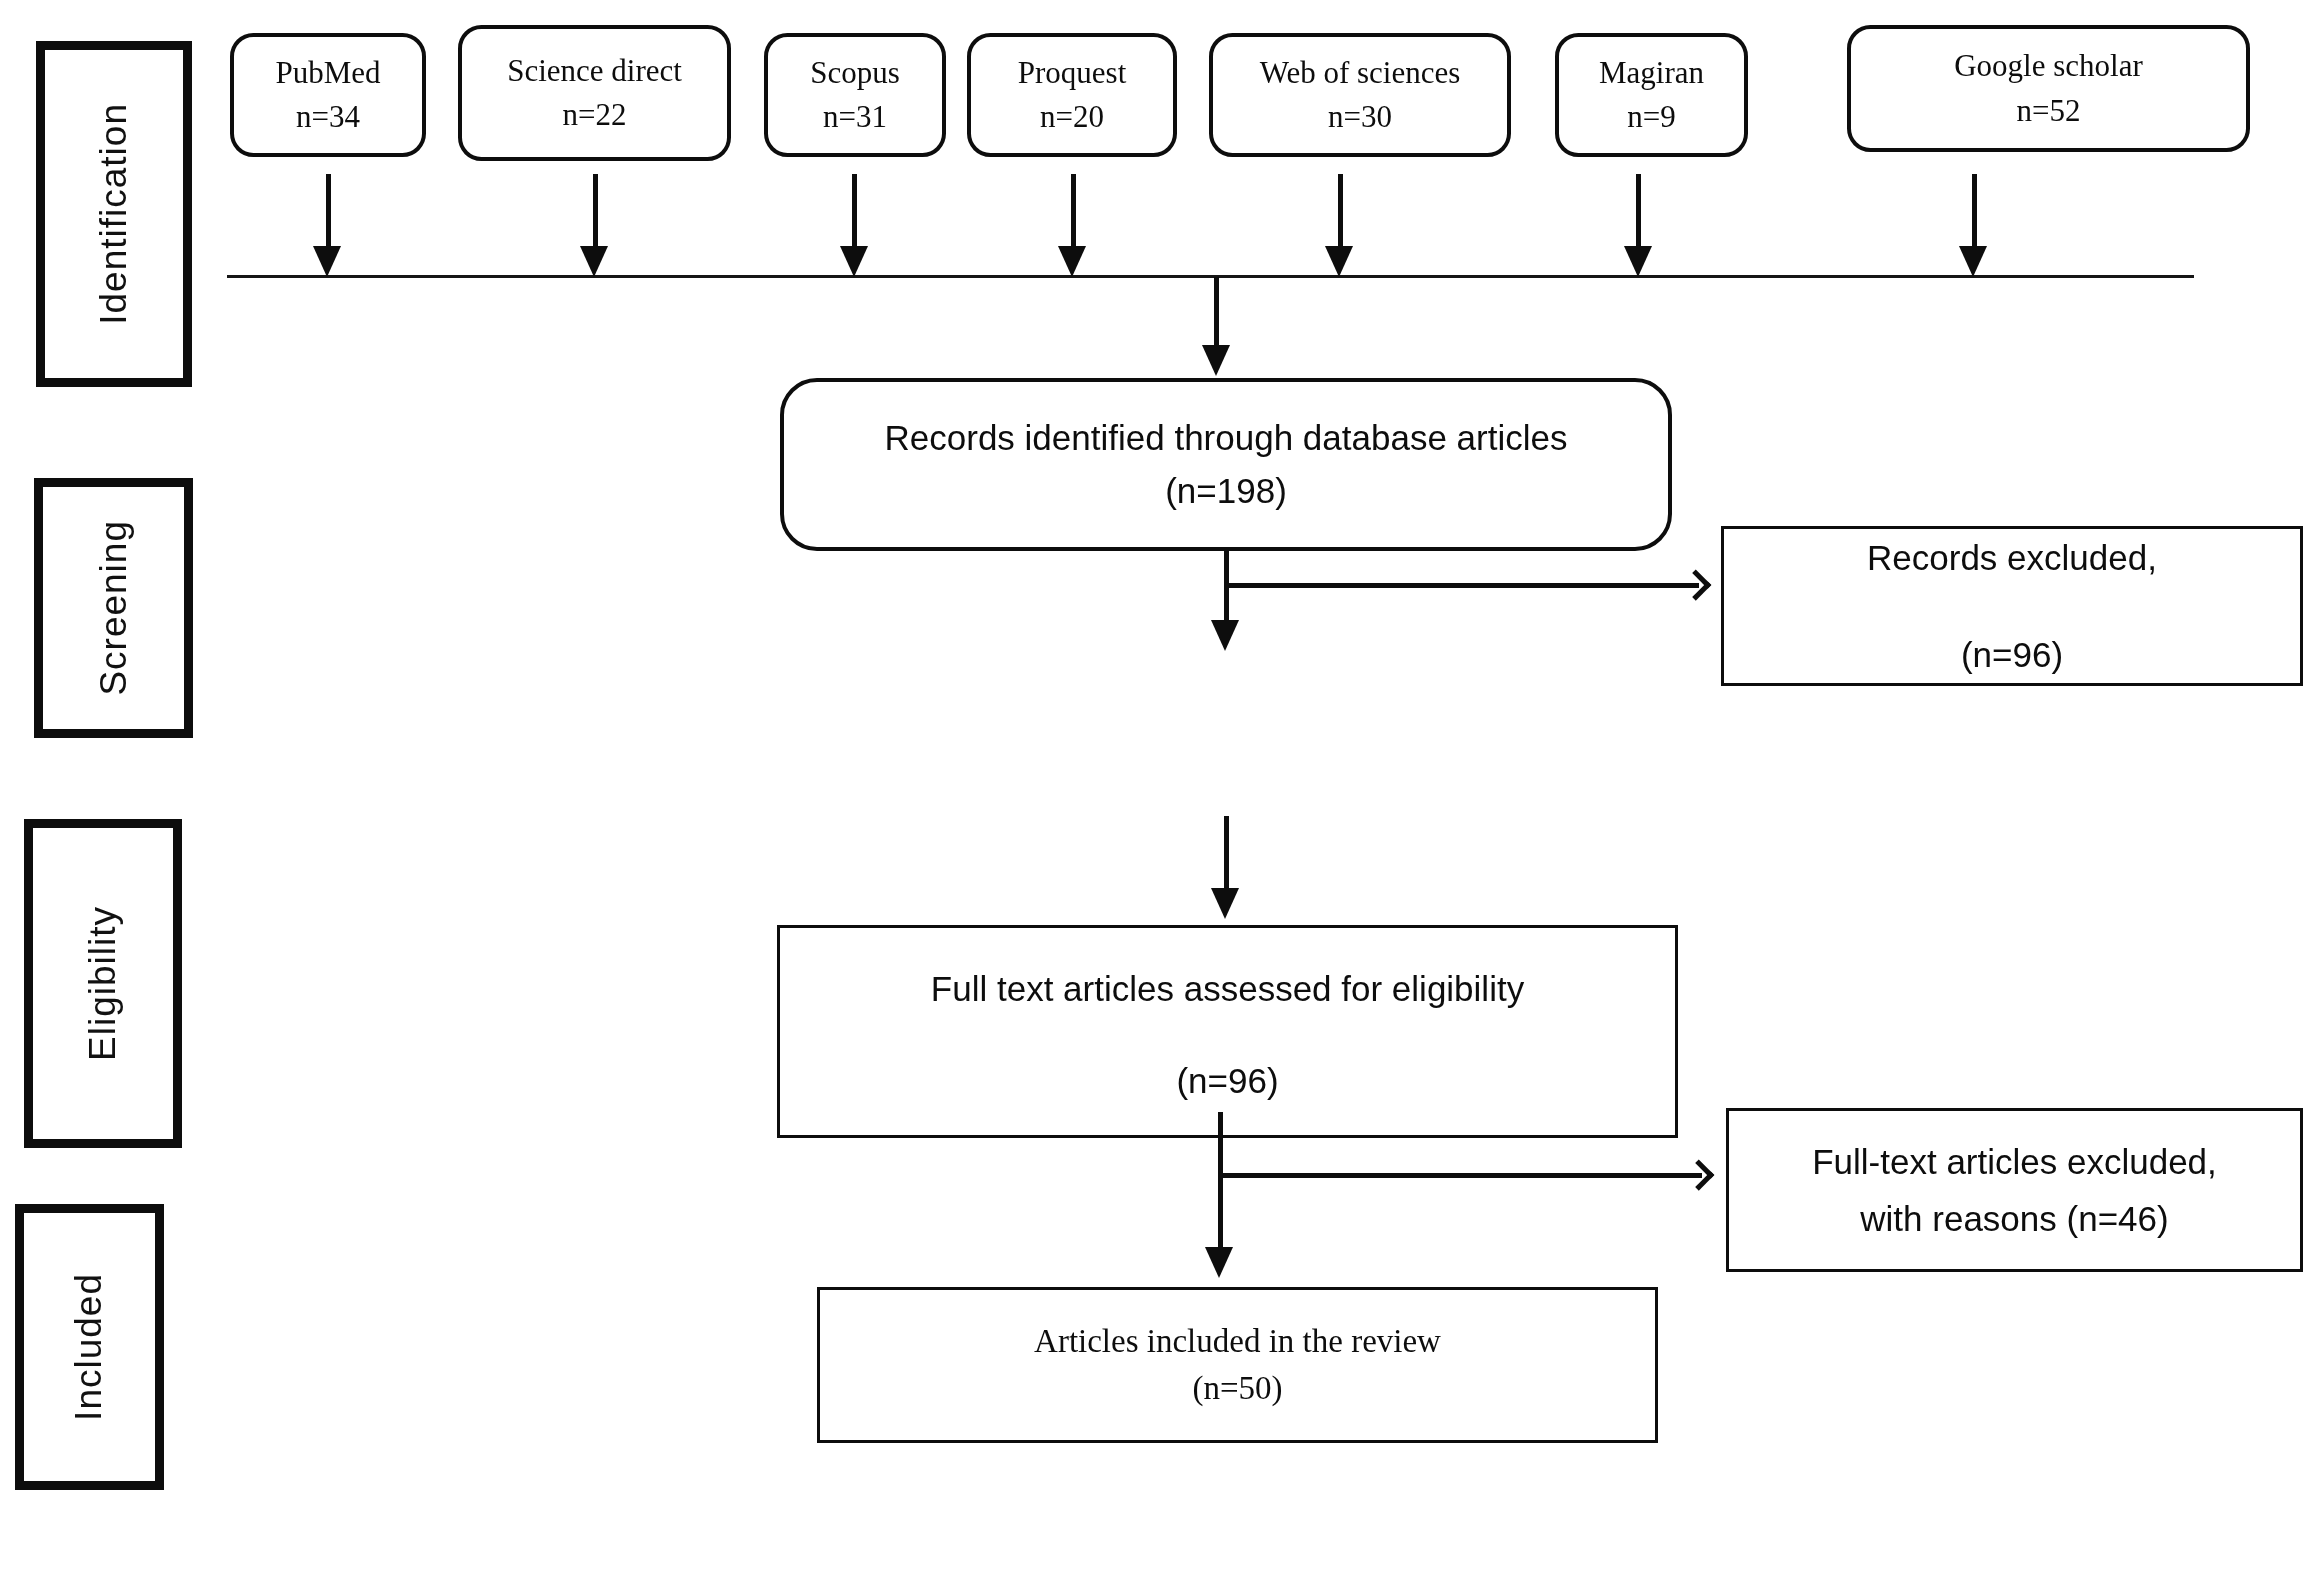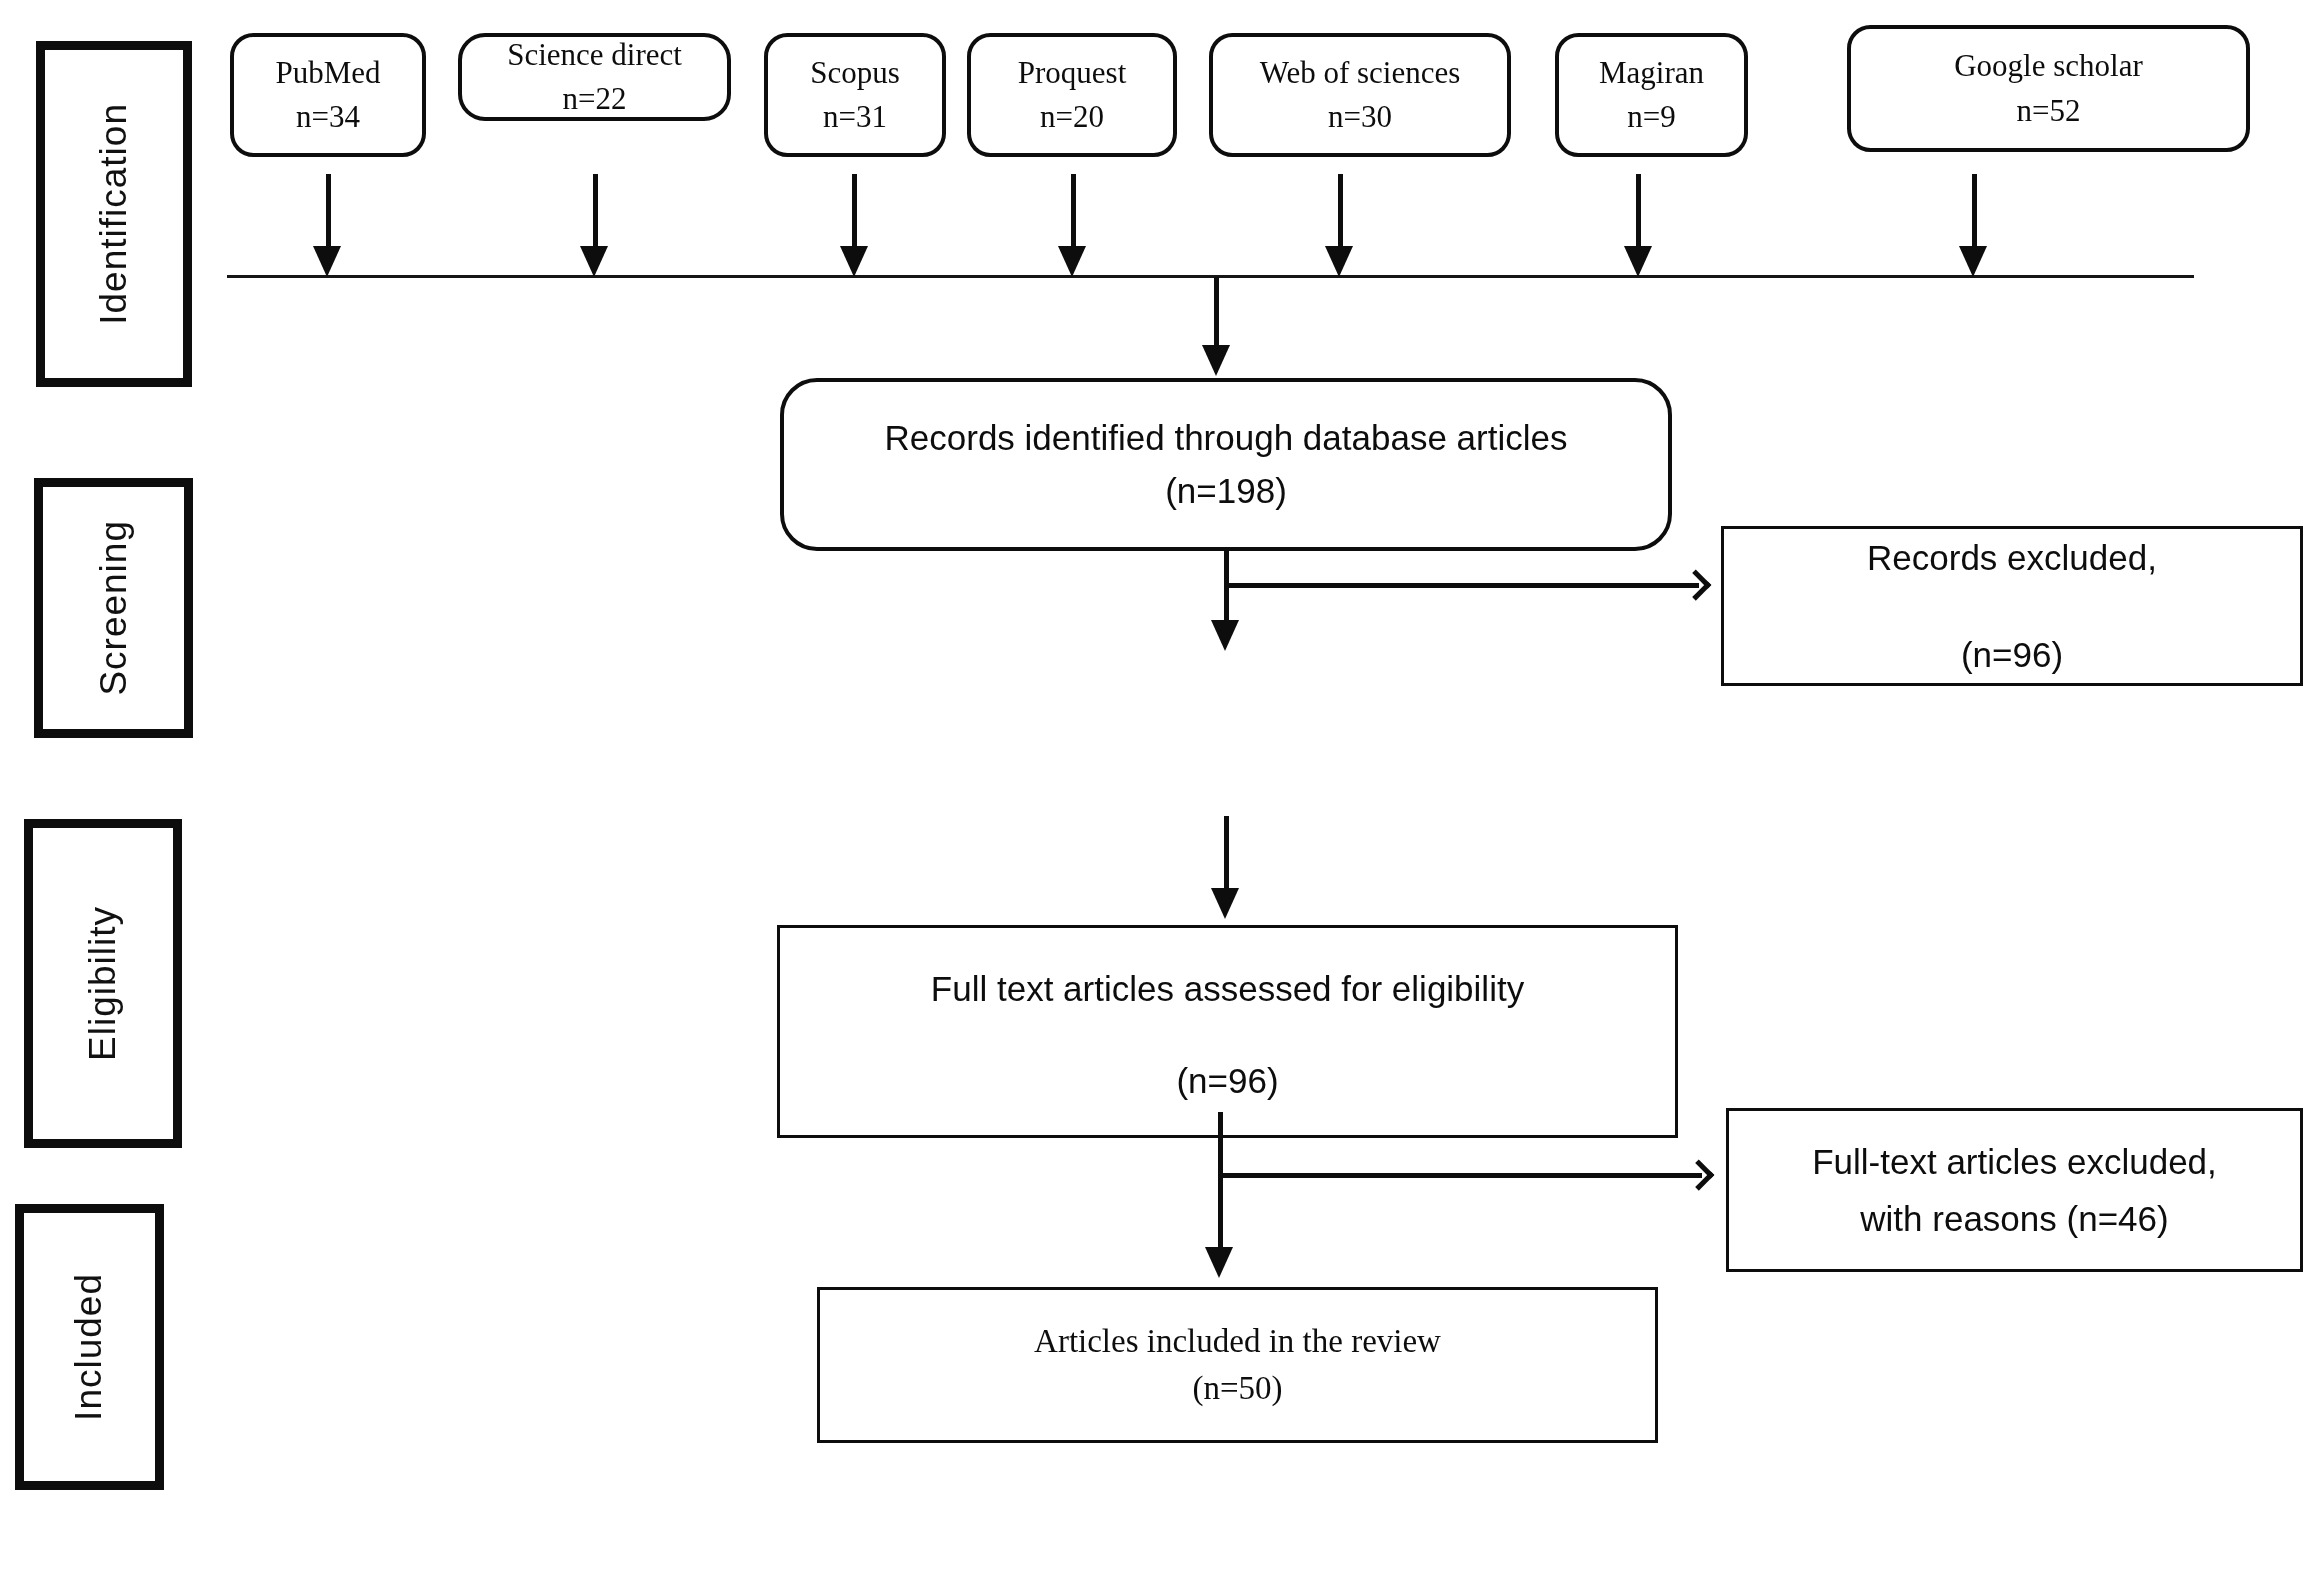--- a/index.html
+++ b/index.html
@@ -122,21 +122,21 @@
     <span>Eligibility</span>
   </div>
   <div class="stage abs" style="left:14.6px; top:1204px; width:149px; height:286px;">
     <span>Included</span>
   </div>
 
   <div class="src abs" style="left:230px; top:33px; width:196px; height:124px;">
     <span>PubMed</span>
     <span>n=34</span>
   </div>
-  <div class="src abs" style="left:458px; top:33px; width:273px; height:88px;border-radius:27px;">
+  <div class="src abs" style="left:458px; top:25px; width:273px; height:136px;">
     <span>Science direct</span>
     <span>n=22</span>
   </div>
   <div class="src abs" style="left:764px; top:33px; width:182px; height:124px;">
     <span>Scopus</span>
     <span>n=31</span>
   </div>
   <div class="src abs" style="left:967px; top:33px; width:210px; height:124px;">
     <span>Proquest</span>
     <span>n=20</span>

